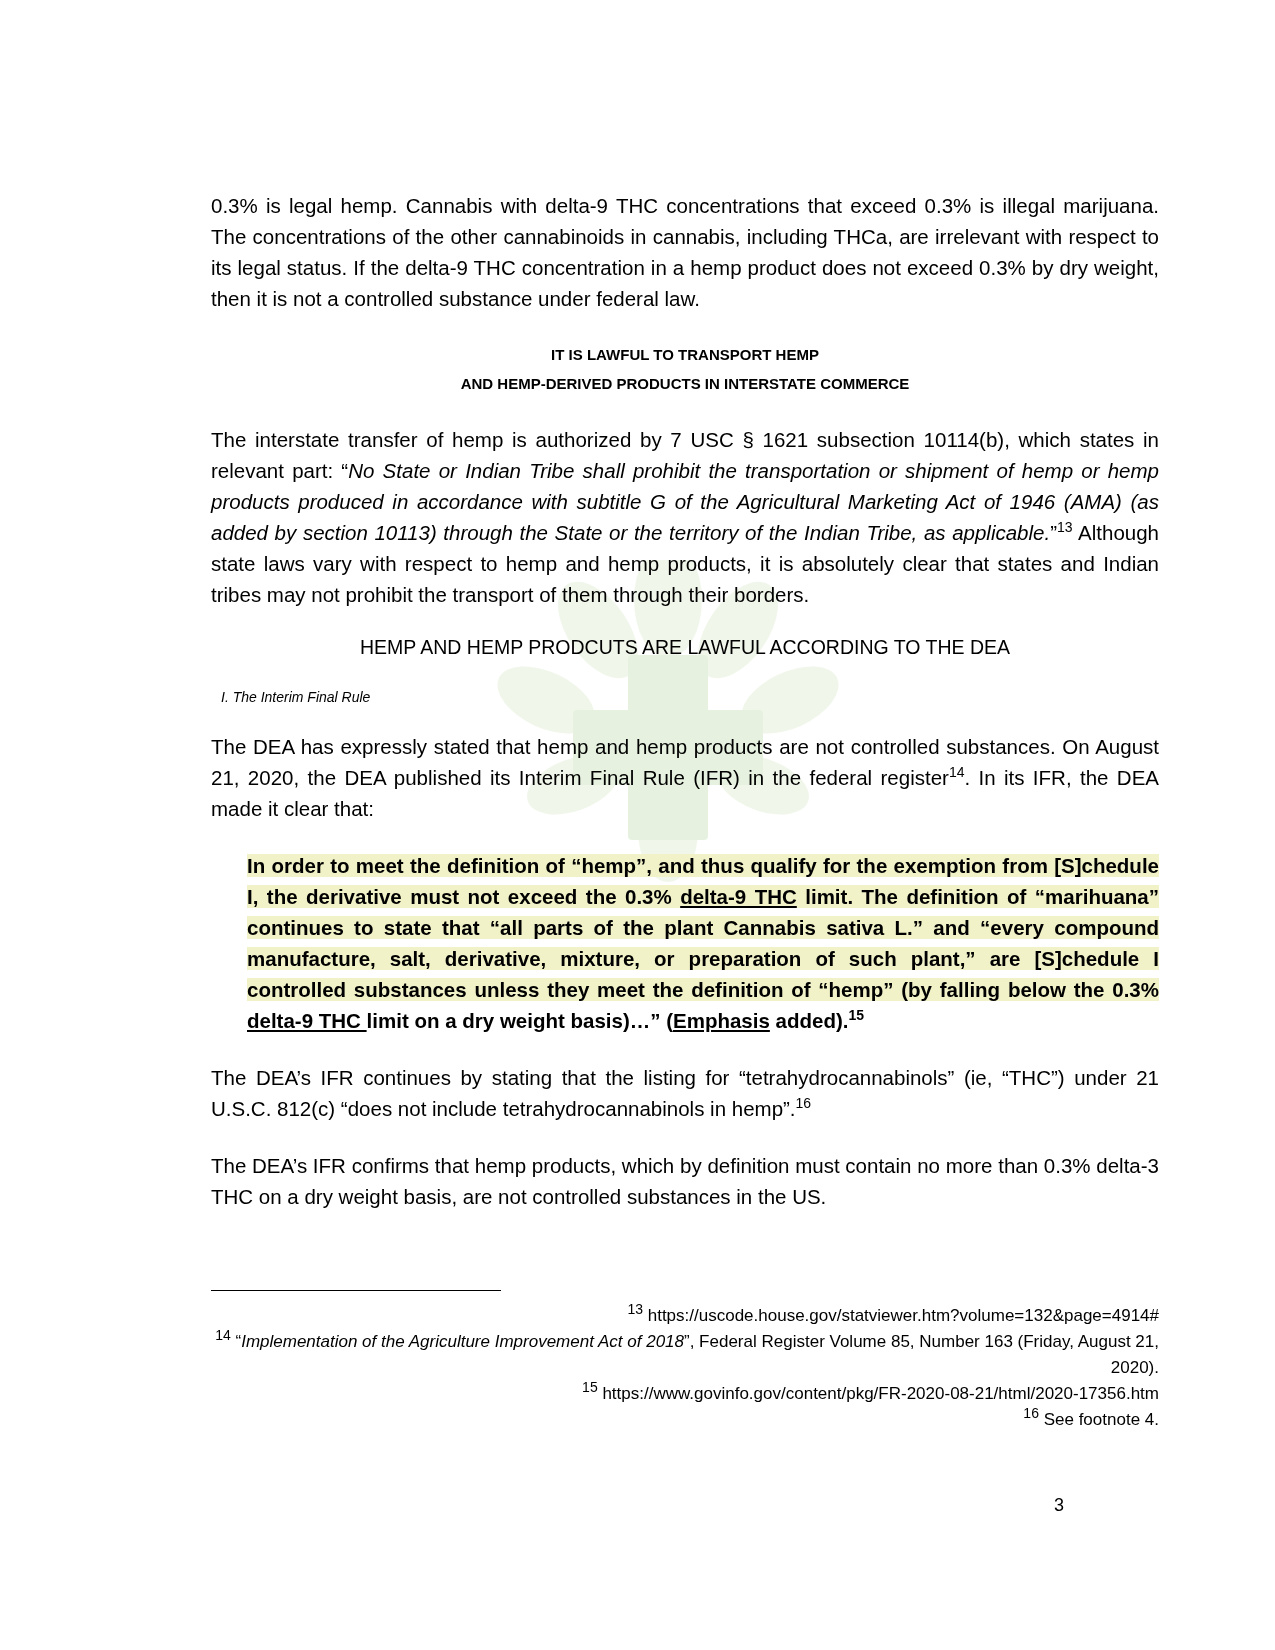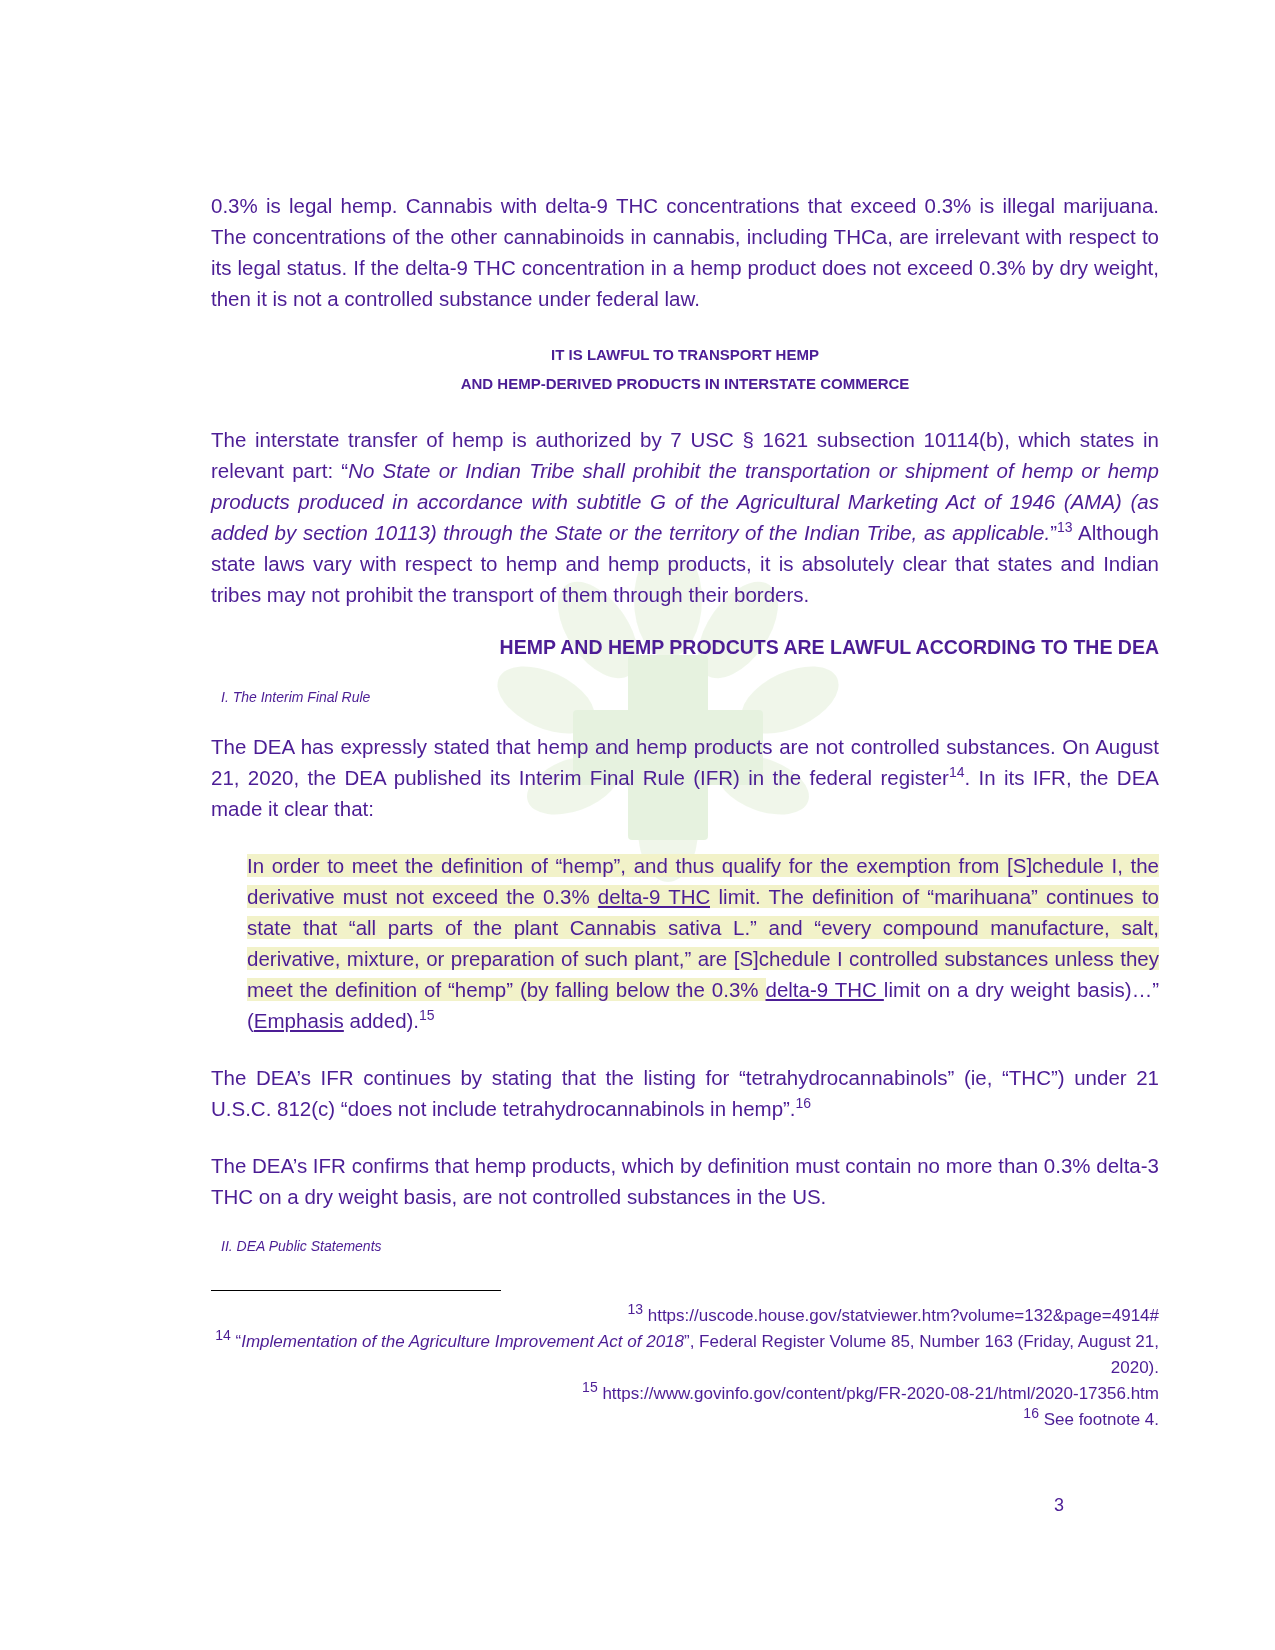--- a/index.html
+++ b/index.html
@@ -7,21 +7,21 @@
     padding: 0;
     background: #ffffff;
   }
   .page {
     position: relative;
     width: 1119px;
     height: 1650px;
     margin: 0 auto;
     background: #ffffff;
     font-family: "Liberation Sans", sans-serif;
-    color: #4c1d95;
+    color: #000000;
     overflow: hidden;
   }
   .watermark {
     position: absolute;
     left: 390px;
     top: 560px;
     width: 400px;
     height: 330px;
     opacity: 0.35;
     pointer-events: none;
@@ -47,36 +47,37 @@
     text-align: center;
     font-weight: bold;
     font-size: 15px;
     line-height: 29px;
     margin: 0 0 26px 0;
   }
   .heading-line2 {
     display: block;
   }
   .section-head {
-    text-align: right;
-    font-weight: bold;
+    text-align: center;
+    font-weight: normal;
     font-size: 19.5px;
     margin: 0 0 30px 0;
   }
   .subhead {
     font-style: italic;
     font-size: 14px;
     margin: 0 0 26px 10px;
   }
   .blockquote {
     margin: 0 0 26px 36px;
     font-size: 20.5px;
     line-height: 31px;
     text-align: justify;
     width: 912px;
+    font-weight: bold;
   }
   .it { font-style: italic; }
   .u { text-decoration: underline; }
   sup {
     font-size: 14px;
     vertical-align: super;
     line-height: 0;
   }
   .hl { background: #f2f2c9; }
   .footnotes {
@@ -146,21 +147,20 @@
     <div class="subhead">I. The Interim Final Rule</div>
 
     <p class="para"><span>The DEA has expressly stated that hemp and hemp products are not controlled substances. On August 21, 2020, the DEA published its Interim Final Rule (IFR) in the federal register</span><sup>14</sup><span>. In its IFR, the DEA made it clear that:</span></p>
 
     <div class="blockquote"><span class="hl">In order to meet the definition of “hemp”, and thus qualify for the exemption from [S]chedule I, the derivative must not exceed the 0.3% </span><span class="u hl">delta-9 THC</span><span class="hl"> limit. The definition of “marihuana” continues to state that “all parts of the plant Cannabis sativa L.” and “every compound manufacture, salt, derivative, mixture, or preparation of such plant,” are [S]chedule I controlled substances unless they meet the definition of “hemp” (by falling below the 0.3% </span><span class="u">delta-9 THC </span><span>limit on a dry weight basis)…” (</span><span class="u">Emphasis</span><span> added).</span><sup>15</sup></div>
 
     <p class="para"><span>The DEA’s IFR continues by stating that the listing for “tetrahydrocannabinols” (ie, “THC”) under 21 U.S.C. 812(c) “does not include tetrahydrocannabinols in hemp”.</span><sup>16</sup></p>
 
     <p class="para">The DEA’s IFR confirms that hemp products, which by definition must contain no more than 0.3% delta-3 THC on a dry weight basis, are not controlled substances in the US.</p>
 
-    <div class="subhead">II. DEA Public Statements</div>
 
   </div>
 
   <div class="footnotes">
     <div class="fn-rule"></div>
 
     <p class="fn"><sup>13</sup> <span>https://uscode.house.gov/statviewer.htm?volume=132&amp;page=4914#</span></p>
 
     <p class="fn"><sup>14</sup> <span>“</span><span class="it">Implementation of the Agriculture Improvement Act of 2018</span><span>”, Federal Register Volume 85, Number 163 (Friday, August 21, 2020).</span></p>
 

